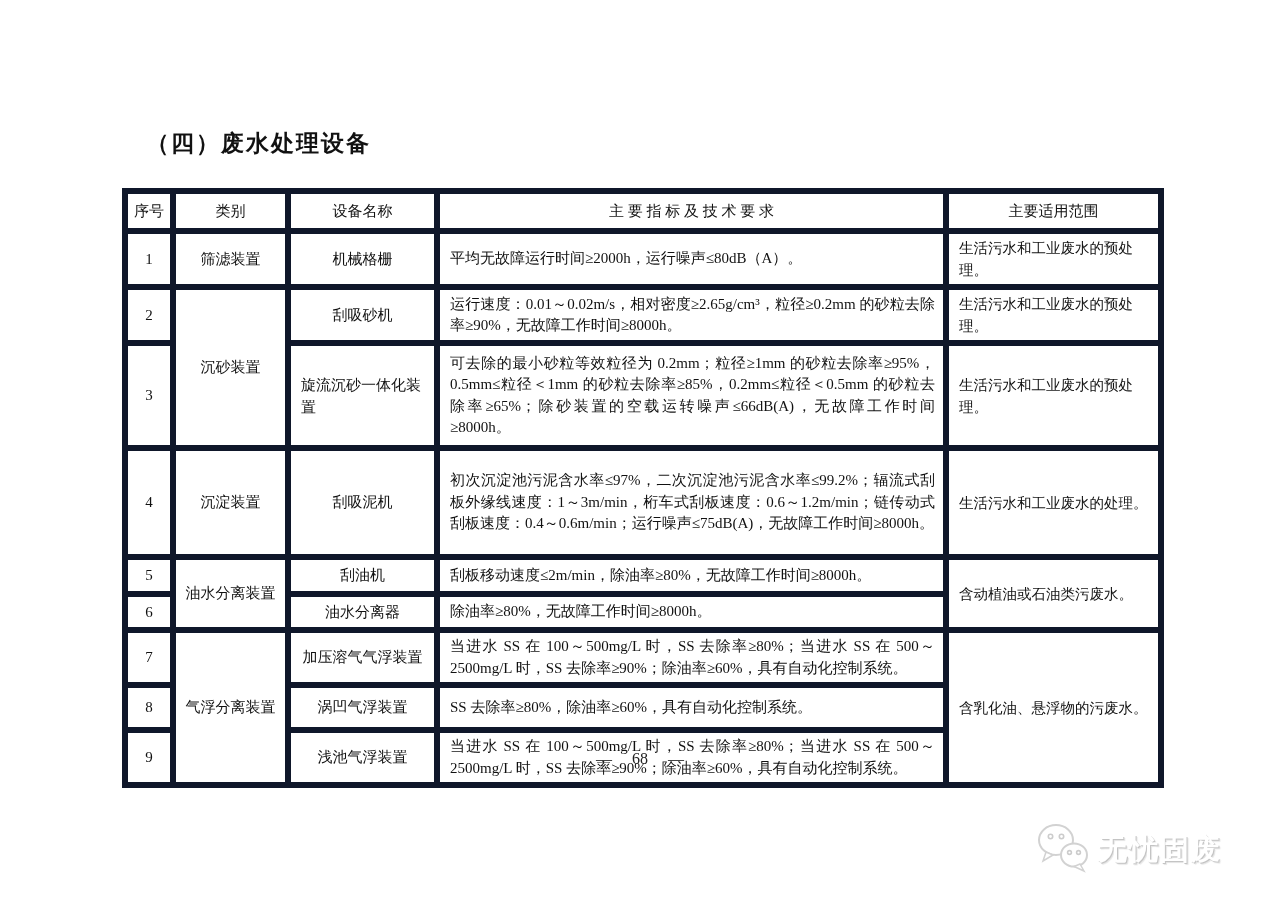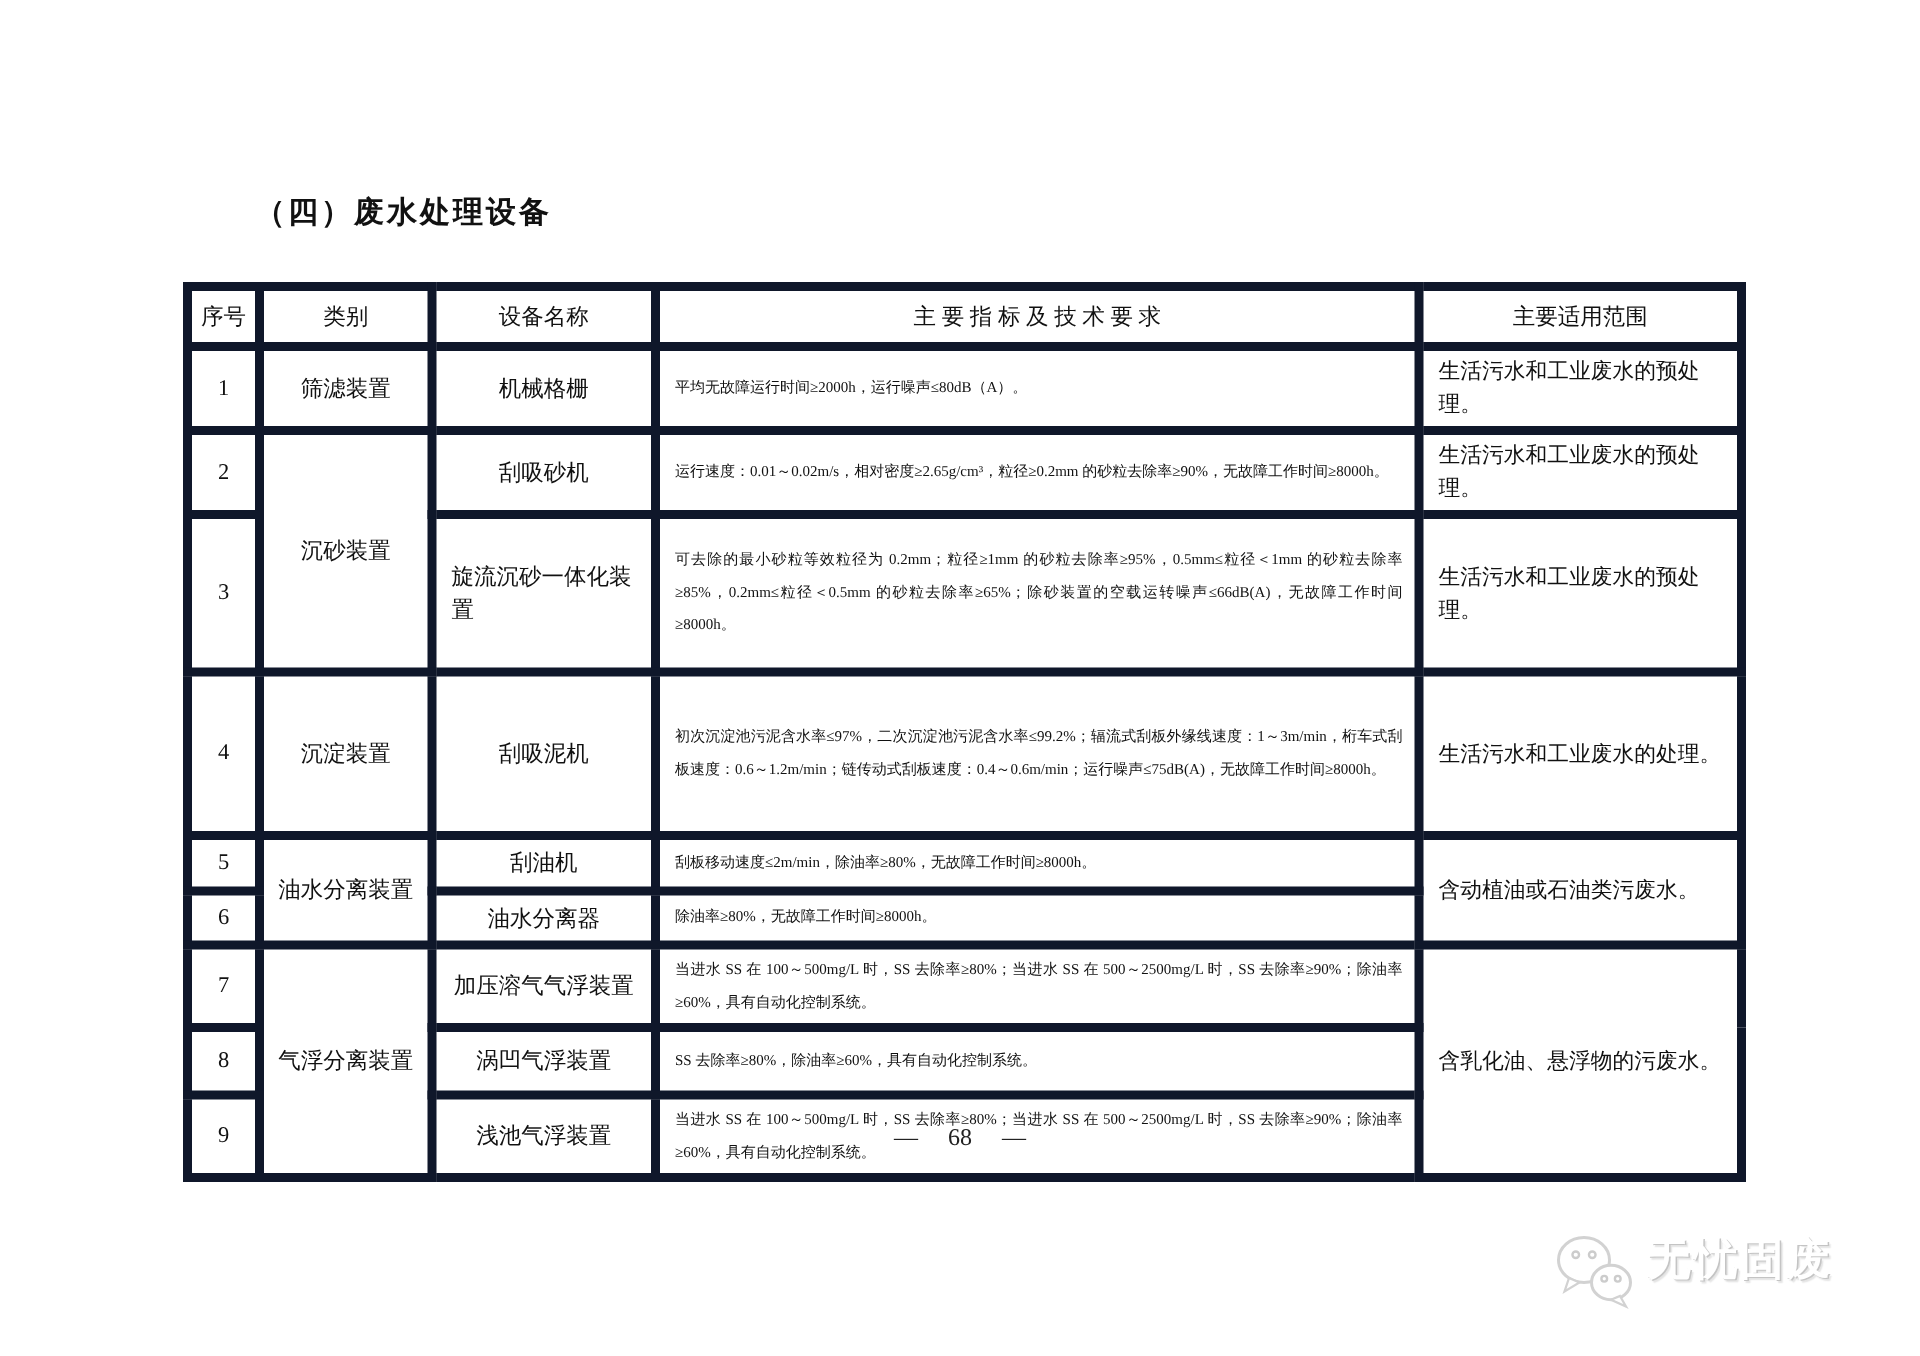--- a/index.html
+++ b/index.html
@@ -2,54 +2,54 @@
 <html><head>
 <meta charset="utf-8">
 <style>
   html,body { margin:0; padding:0; }
   body {
     width:1280px; height:904px; position:relative; background:#ffffff;
     font-family:"Liberation Serif","DejaVu Serif",serif; color:#111;
     overflow:hidden;
   }
   .page-title {
-    position:absolute; left:170px; top:128px;
-    font-size:20px; font-weight:bold; letter-spacing:2px;
+    position:absolute; left:146px; top:128px;
+    font-size:23px; font-weight:bold; letter-spacing:2px;
   }
   table.spec-table {
     position:absolute; left:122px; top:188px; width:1036px;
     border-collapse:collapse; table-layout:fixed;
     border:2px solid #000;
   }
   .spec-table th, .spec-table td {
     border:6px solid #0f172a; vertical-align:middle; overflow:hidden;
   }
   .spec-table th {
     font-weight:normal; font-size:15px; text-align:center; height:32px;
   }
   .c-no   { text-align:center; font-size:15px; }
   .c-cat  { text-align:center; font-size:15px; padding:0 4px; }
   .c-dev  { text-align:center; font-size:15px; padding:0 6px; }
   .c-dev.left { text-align:left; padding:2px 8px 2px 10px; line-height:22px; }
   .c-spec {
-    text-align:justify; font-size:10px; line-height:21.5px;
+    text-align:justify; font-size:15px; line-height:21.5px;
     padding:3px 8px 3px 10px;
   }
   .c-scope {
     text-align:left; font-size:14.5px; line-height:22px;
     padding:3px 6px 3px 10px;
     margin-left:44px;
   }
   .page-num {
     position:absolute; left:0; top:750px; width:1280px;
     text-align:center; font-size:16px; word-spacing:16px; color:#222;
   }
   .watermark {
     position:absolute; left:1032px; top:820px;
-    display:flex; align-items:flex-start; gap:4px;
+    display:flex; align-items:center; gap:4px;
   }
   .watermark .brand-text {
     font-size:29px; font-weight:bold; letter-spacing:2px;
     color:#ffffff;
     text-shadow:1px 1px 0 #c4c4c4, 2px 2px 1px #e4e4e4;
     font-family:"Liberation Sans","DejaVu Sans",sans-serif;
   }
 </style>
 </head>
 <body>

